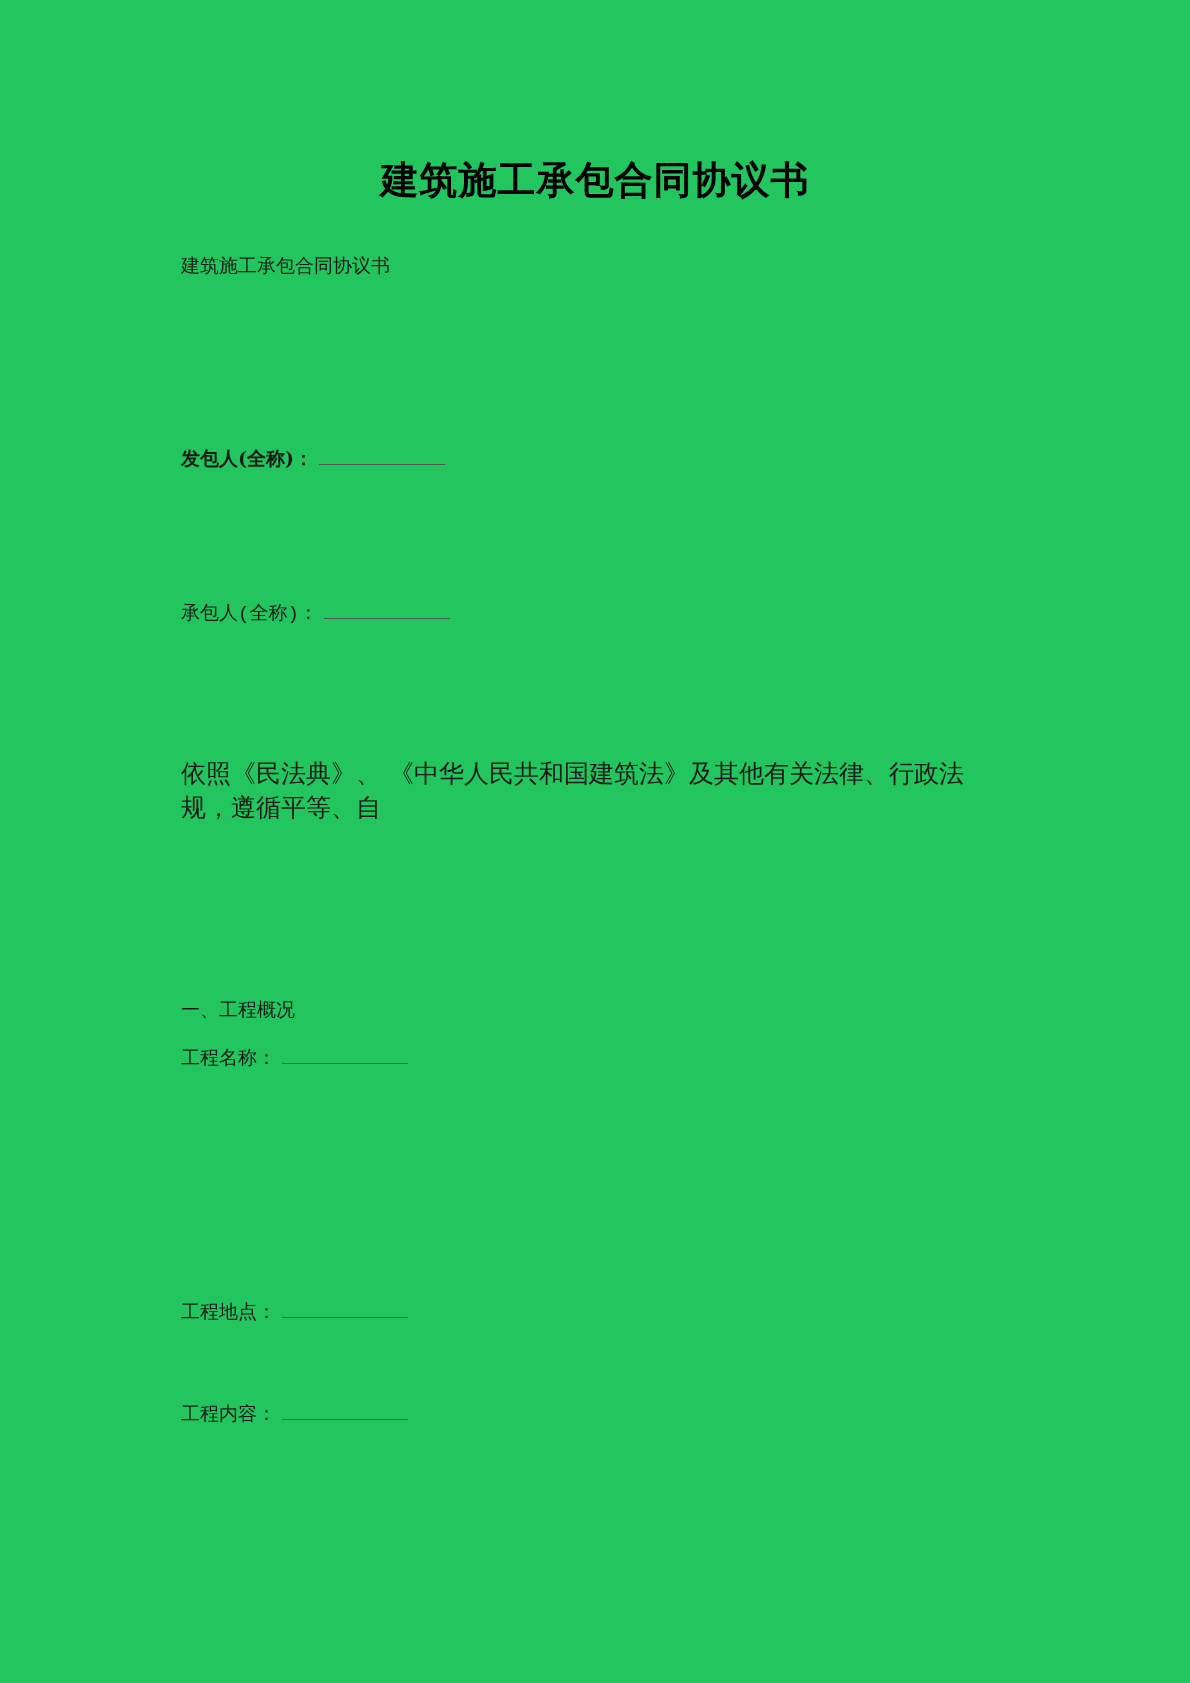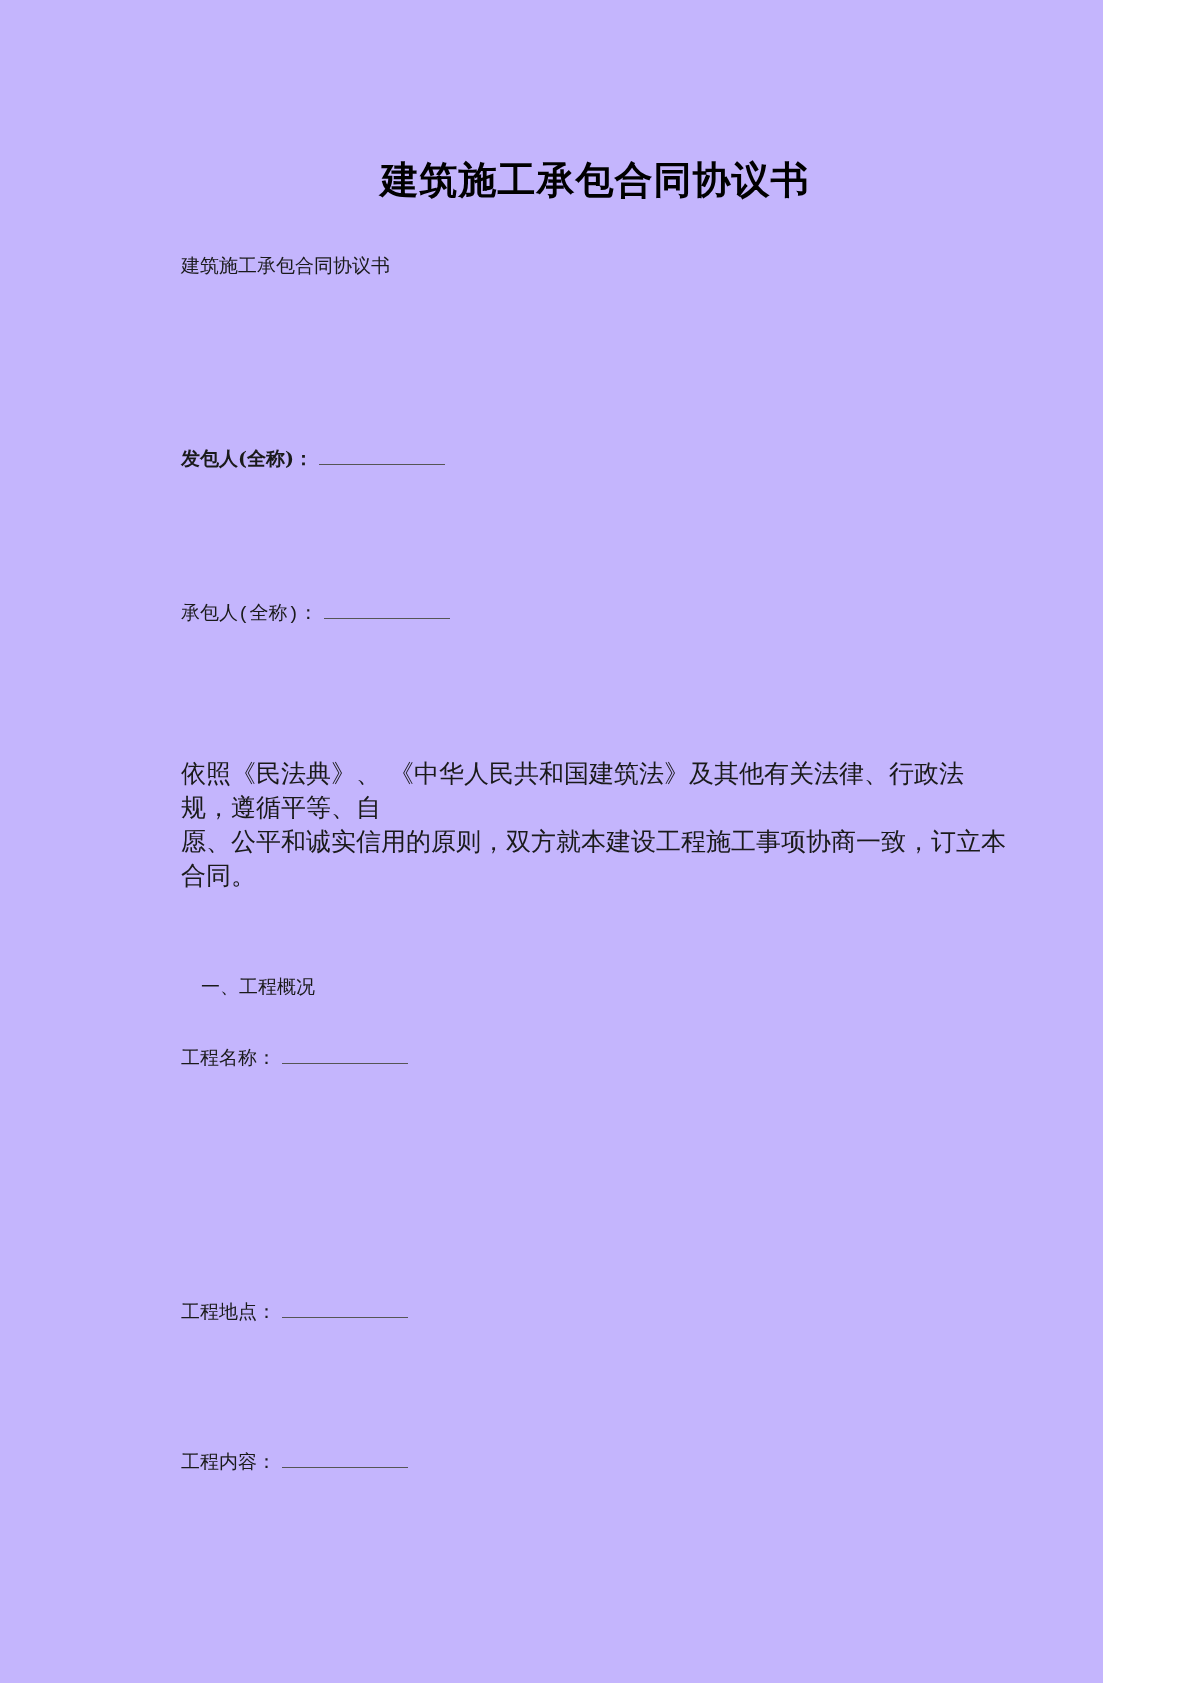--- a/index.html
+++ b/index.html
@@ -1,20 +1,20 @@
 <!DOCTYPE html>
 <html><head>
 <meta charset="utf-8">
 <style>
   html, body { margin: 0; padding: 0; background: #ffffff; }
   body {
     width: 1190px; height: 1683px; position: relative; overflow: hidden;
     font-family: "DejaVu Serif", "Liberation Serif", serif; color: #111;
   }
-  .page { position: absolute; left: 0; top: 0; width: 1103px; height: 1683px; background: #c4b5fd; }
+  .page { position: absolute; left: 0; top: 0; width: 1190px; height: 1683px; background: #22c55e; }
   .title {
     position: absolute; left: 0; width: 1190px; top: 155px; text-align: center;
     font-size: 38px; font-weight: bold; letter-spacing: 1px; color: #000;
   }
   .line {
     position: absolute; left: 181px; font-size: 19px; line-height: 34px; color: #1a1a1a;
     white-space: nowrap;
   }
   .blank {
     display: inline-block; width: 126px; border-bottom: 1px solid #555; height: 20px;
@@ -34,30 +34,29 @@
   <div class="line" style="top:441px;font-weight:bold;">
     <span>发包人(全称)：</span><span class="blank"></span>
   </div>
 
   <div class="line" style="top:597px;font-family:Liberation Mono, monospace;">
     <span>承包人(全称)：</span><span class="blank"></span>
   </div>
 
   <div class="para" style="top:757px;">
     <div>依照《民法典》、 《中华人民共和国建筑法》及其他有关法律、行政法规，遵循平等、自</div>
-    <div>愿、公平和诚实信用的原则，双方就本建设工程施工事项协商一致，订立本合同。</div>
   </div>
 
-  <div class="line" style="top:969px;margin-left:20px;">一、工程概况</div>
+  <div class="line" style="top:992px;">一、工程概况</div>
 
   <div class="line" style="top:1040px;">
     <span>工程名称：</span><span class="blank"></span>
   </div>
 
   <div class="line" style="top:1294px;">
     <span>工程地点：</span><span class="blank"></span>
   </div>
 
-  <div class="line" style="top:1444px;">
+  <div class="line" style="top:1396px;">
     <span>工程内容：</span><span class="blank"></span>
   </div>
 
 </div>
 
 </body></html>

